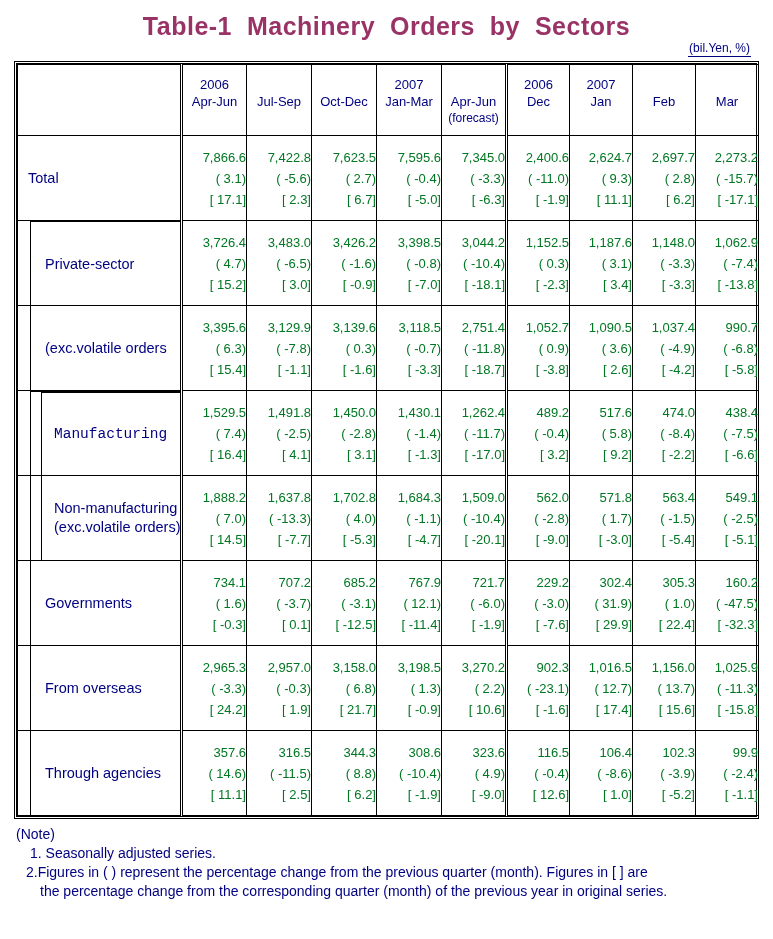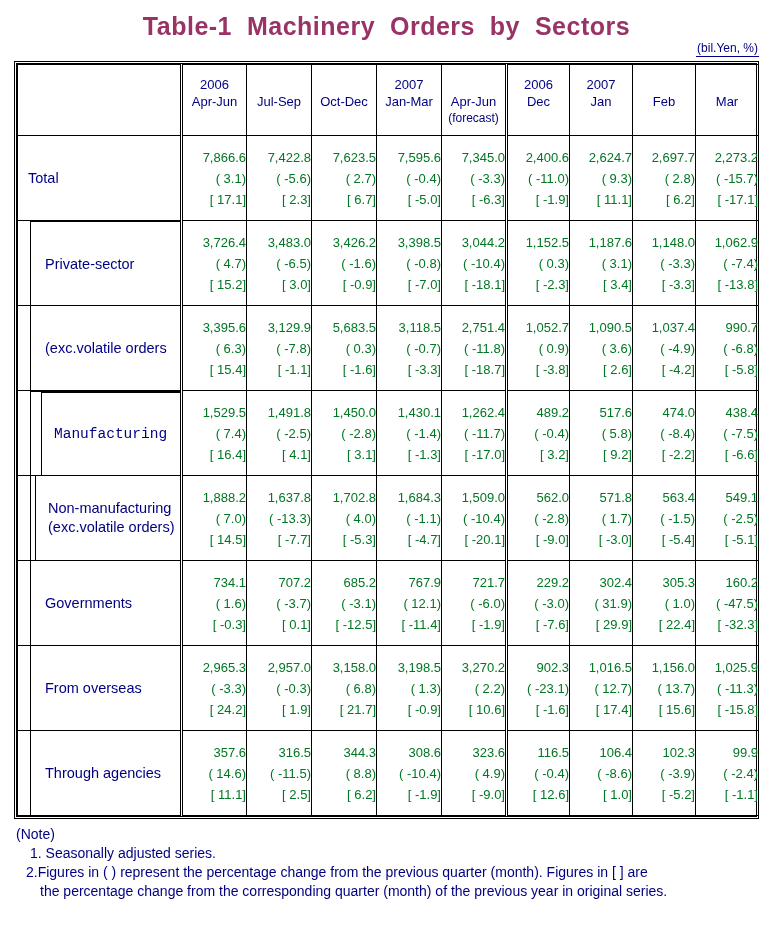--- a/index.html
+++ b/index.html
@@ -27,21 +27,21 @@
     white-space: pre;
   }
 
   
   #unit-row {
     position: relative;
     height: 18px;
   }
   #unit-note {
     position: absolute;
-    right: 14px;
+    right: 22px;
     top: -2px;
     font-size: 12px;
     color: #000080;
     border-bottom: 1px solid #000080;
     padding: 0 1px 1px 1px;
     line-height: 14px;
   }
 
   
   #tbl-wrap {
@@ -315,21 +315,21 @@
             <span class="v">3,395.6</span>
             <span class="v">( 6.3)</span>
             <span class="v">[ 15.4]</span>
           </td>
           <td class="num">
             <span class="v">3,129.9</span>
             <span class="v">( -7.8)</span>
             <span class="v">[ -1.1]</span>
           </td>
           <td class="num">
-            <span class="v">5,683.5</span>
+            <span class="v">3,139.6</span>
             <span class="v">( 0.3)</span>
             <span class="v">[ -1.6]</span>
           </td>
           <td class="num">
             <span class="v">3,118.5</span>
             <span class="v">( -0.7)</span>
             <span class="v">[ -3.3]</span>
           </td>
           <td class="num">
             <span class="v">2,751.4</span>
@@ -409,21 +409,21 @@
           </td>
           <td class="num">
             <span class="v">438.4</span>
             <span class="v">( -7.5)</span>
             <span class="v">[ -6.6]</span>
           </td>
         </tr>
         <tr class="r-tall">
           <td style="position: relative; padding: 0px; border-top: none;">
             <div style="height: 100%; display: flex; align-items: center; box-sizing: border-box; margin-left: 12px; border-left: 1px solid rgb(0, 0, 0);">
-              <div style="height: 100%; display: flex; align-items: center; flex: 1 1 0%; box-sizing: border-box; margin-left: 4px; border-left: 1px solid rgb(0, 0, 0);">
+              <div style="height: 100%; display: flex; align-items: center; flex: 1 1 0%; box-sizing: border-box; margin-left: 10px; border-left: 1px solid rgb(0, 0, 0);">
                 <div class="lbl two-line" style="padding-left: 12px;">
                   <div>Non-manufacturing</div>
                   <div>(exc.volatile orders)</div>
                 </div>
               </div>
             </div>
           </td>
           <td class="num sep-left">
             <span class="v">1,888.2</span>
             <span class="v">( 7.0)</span>

